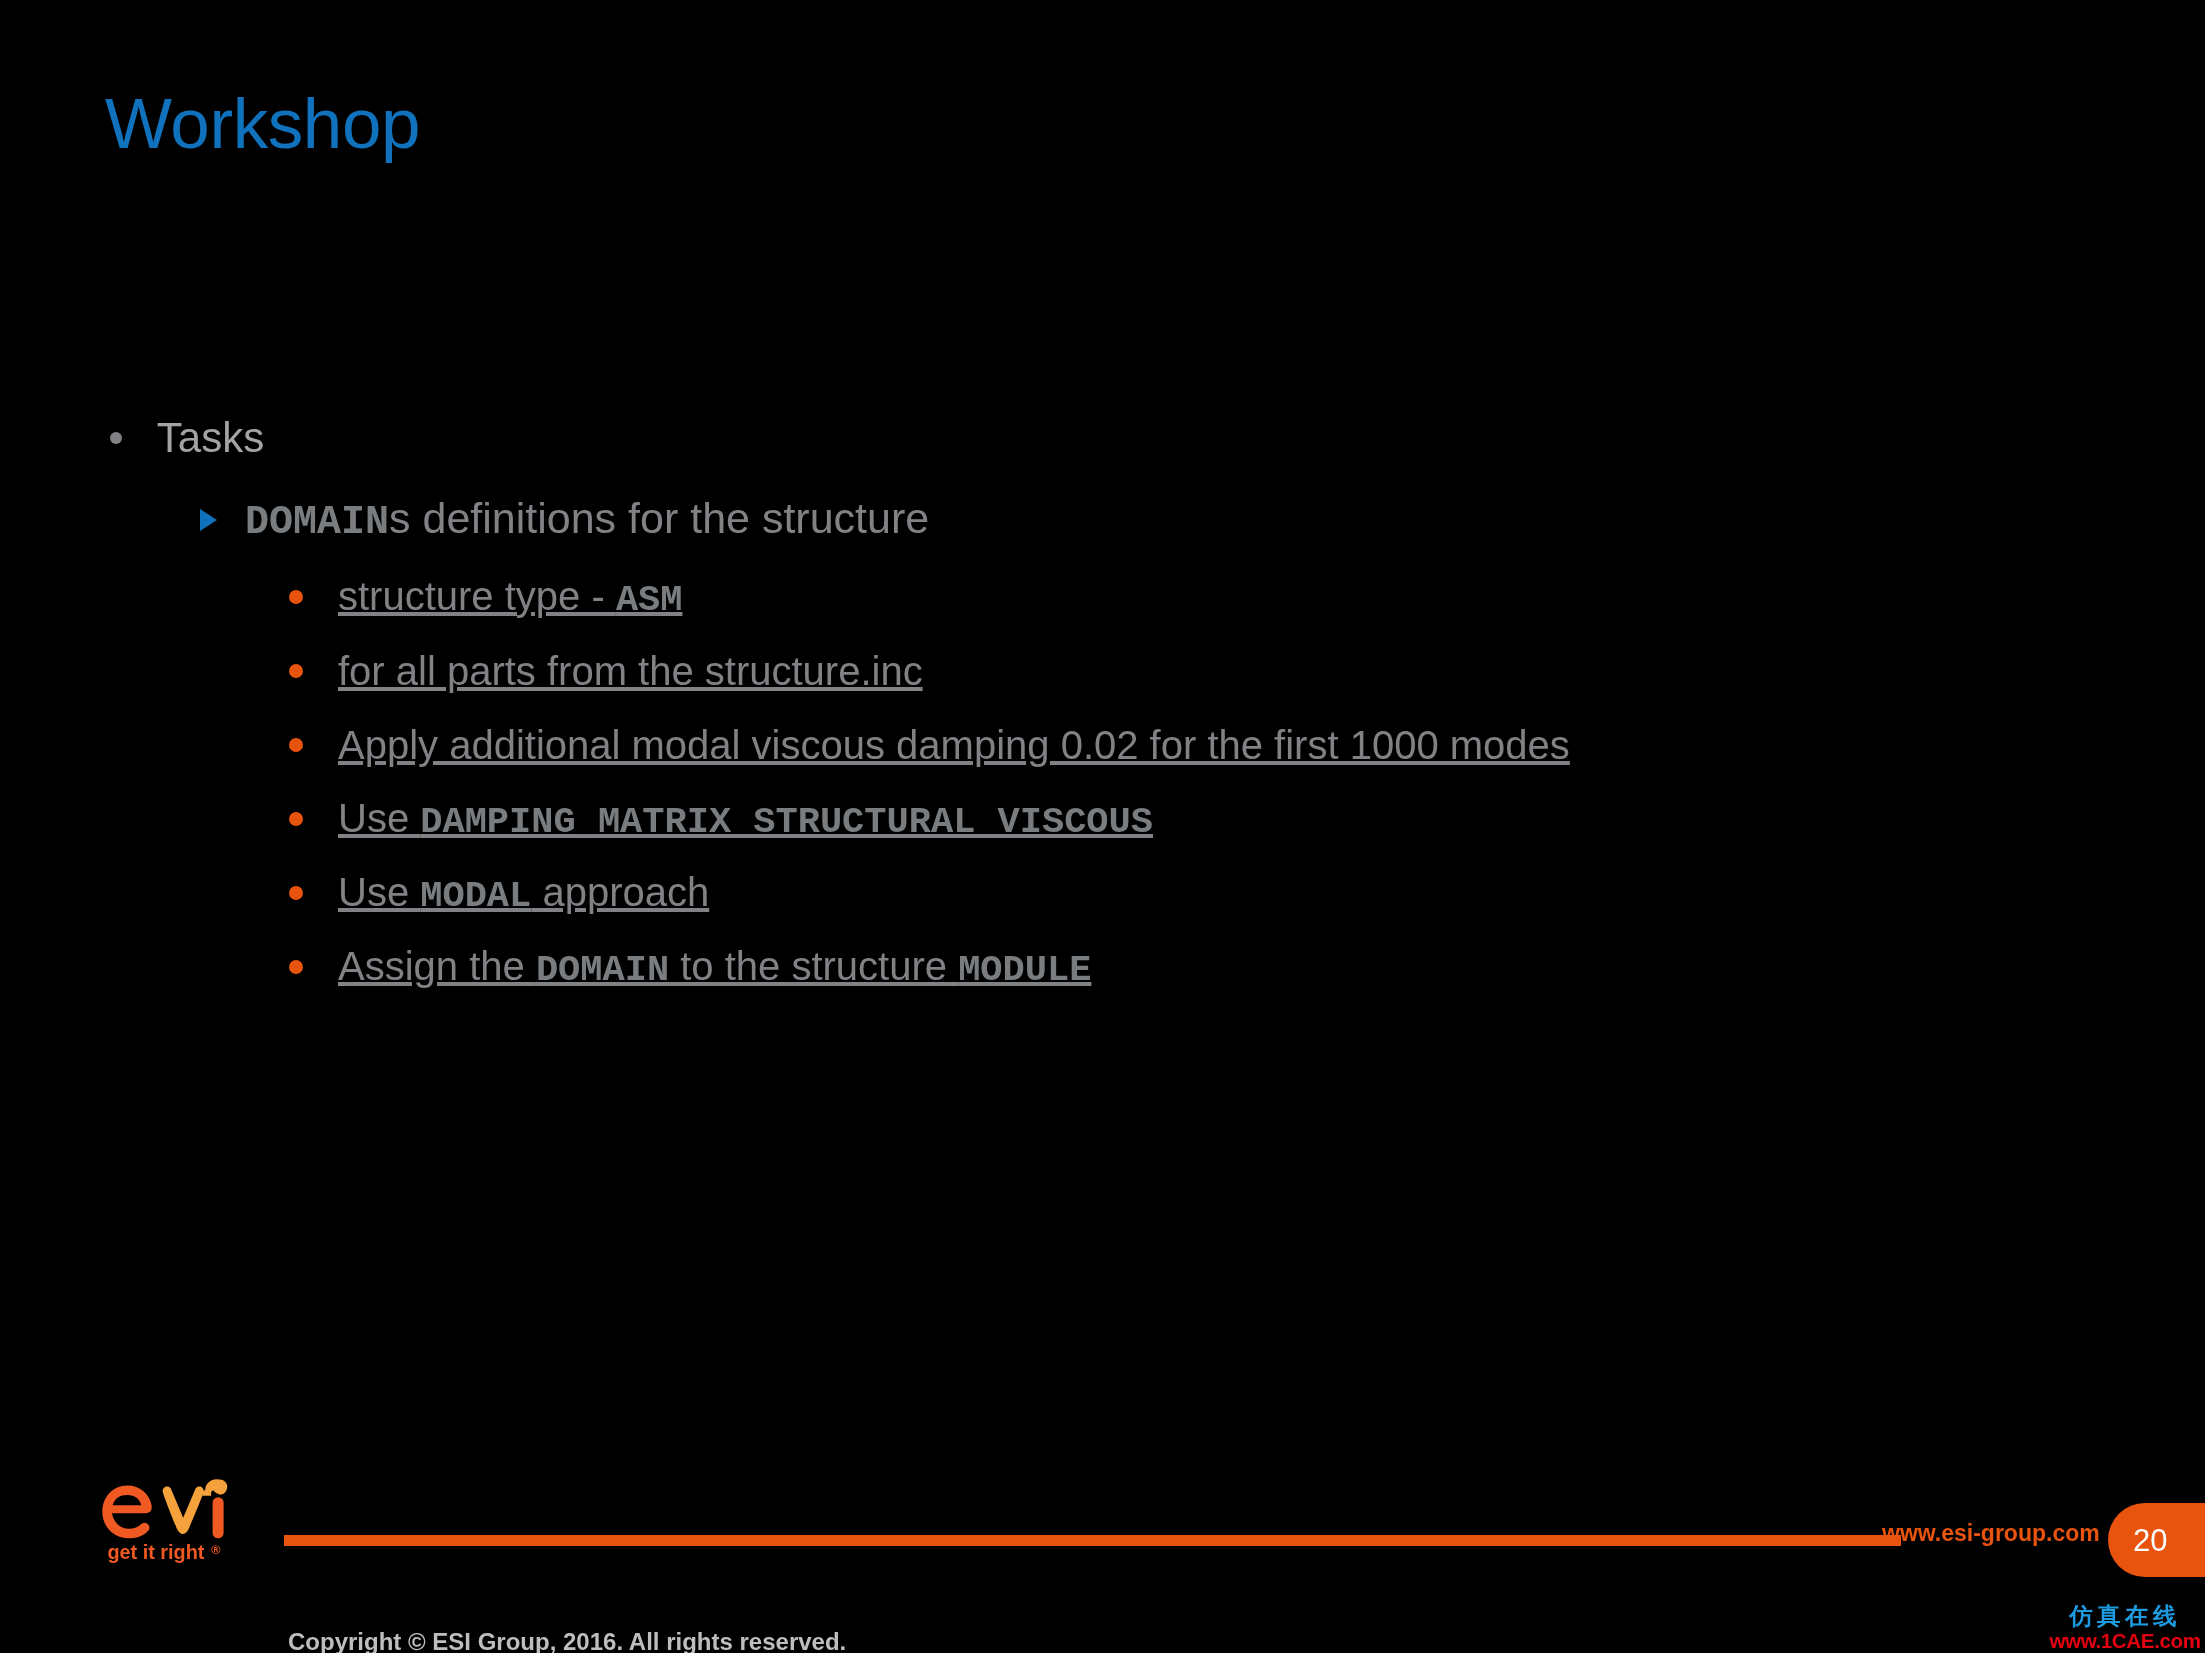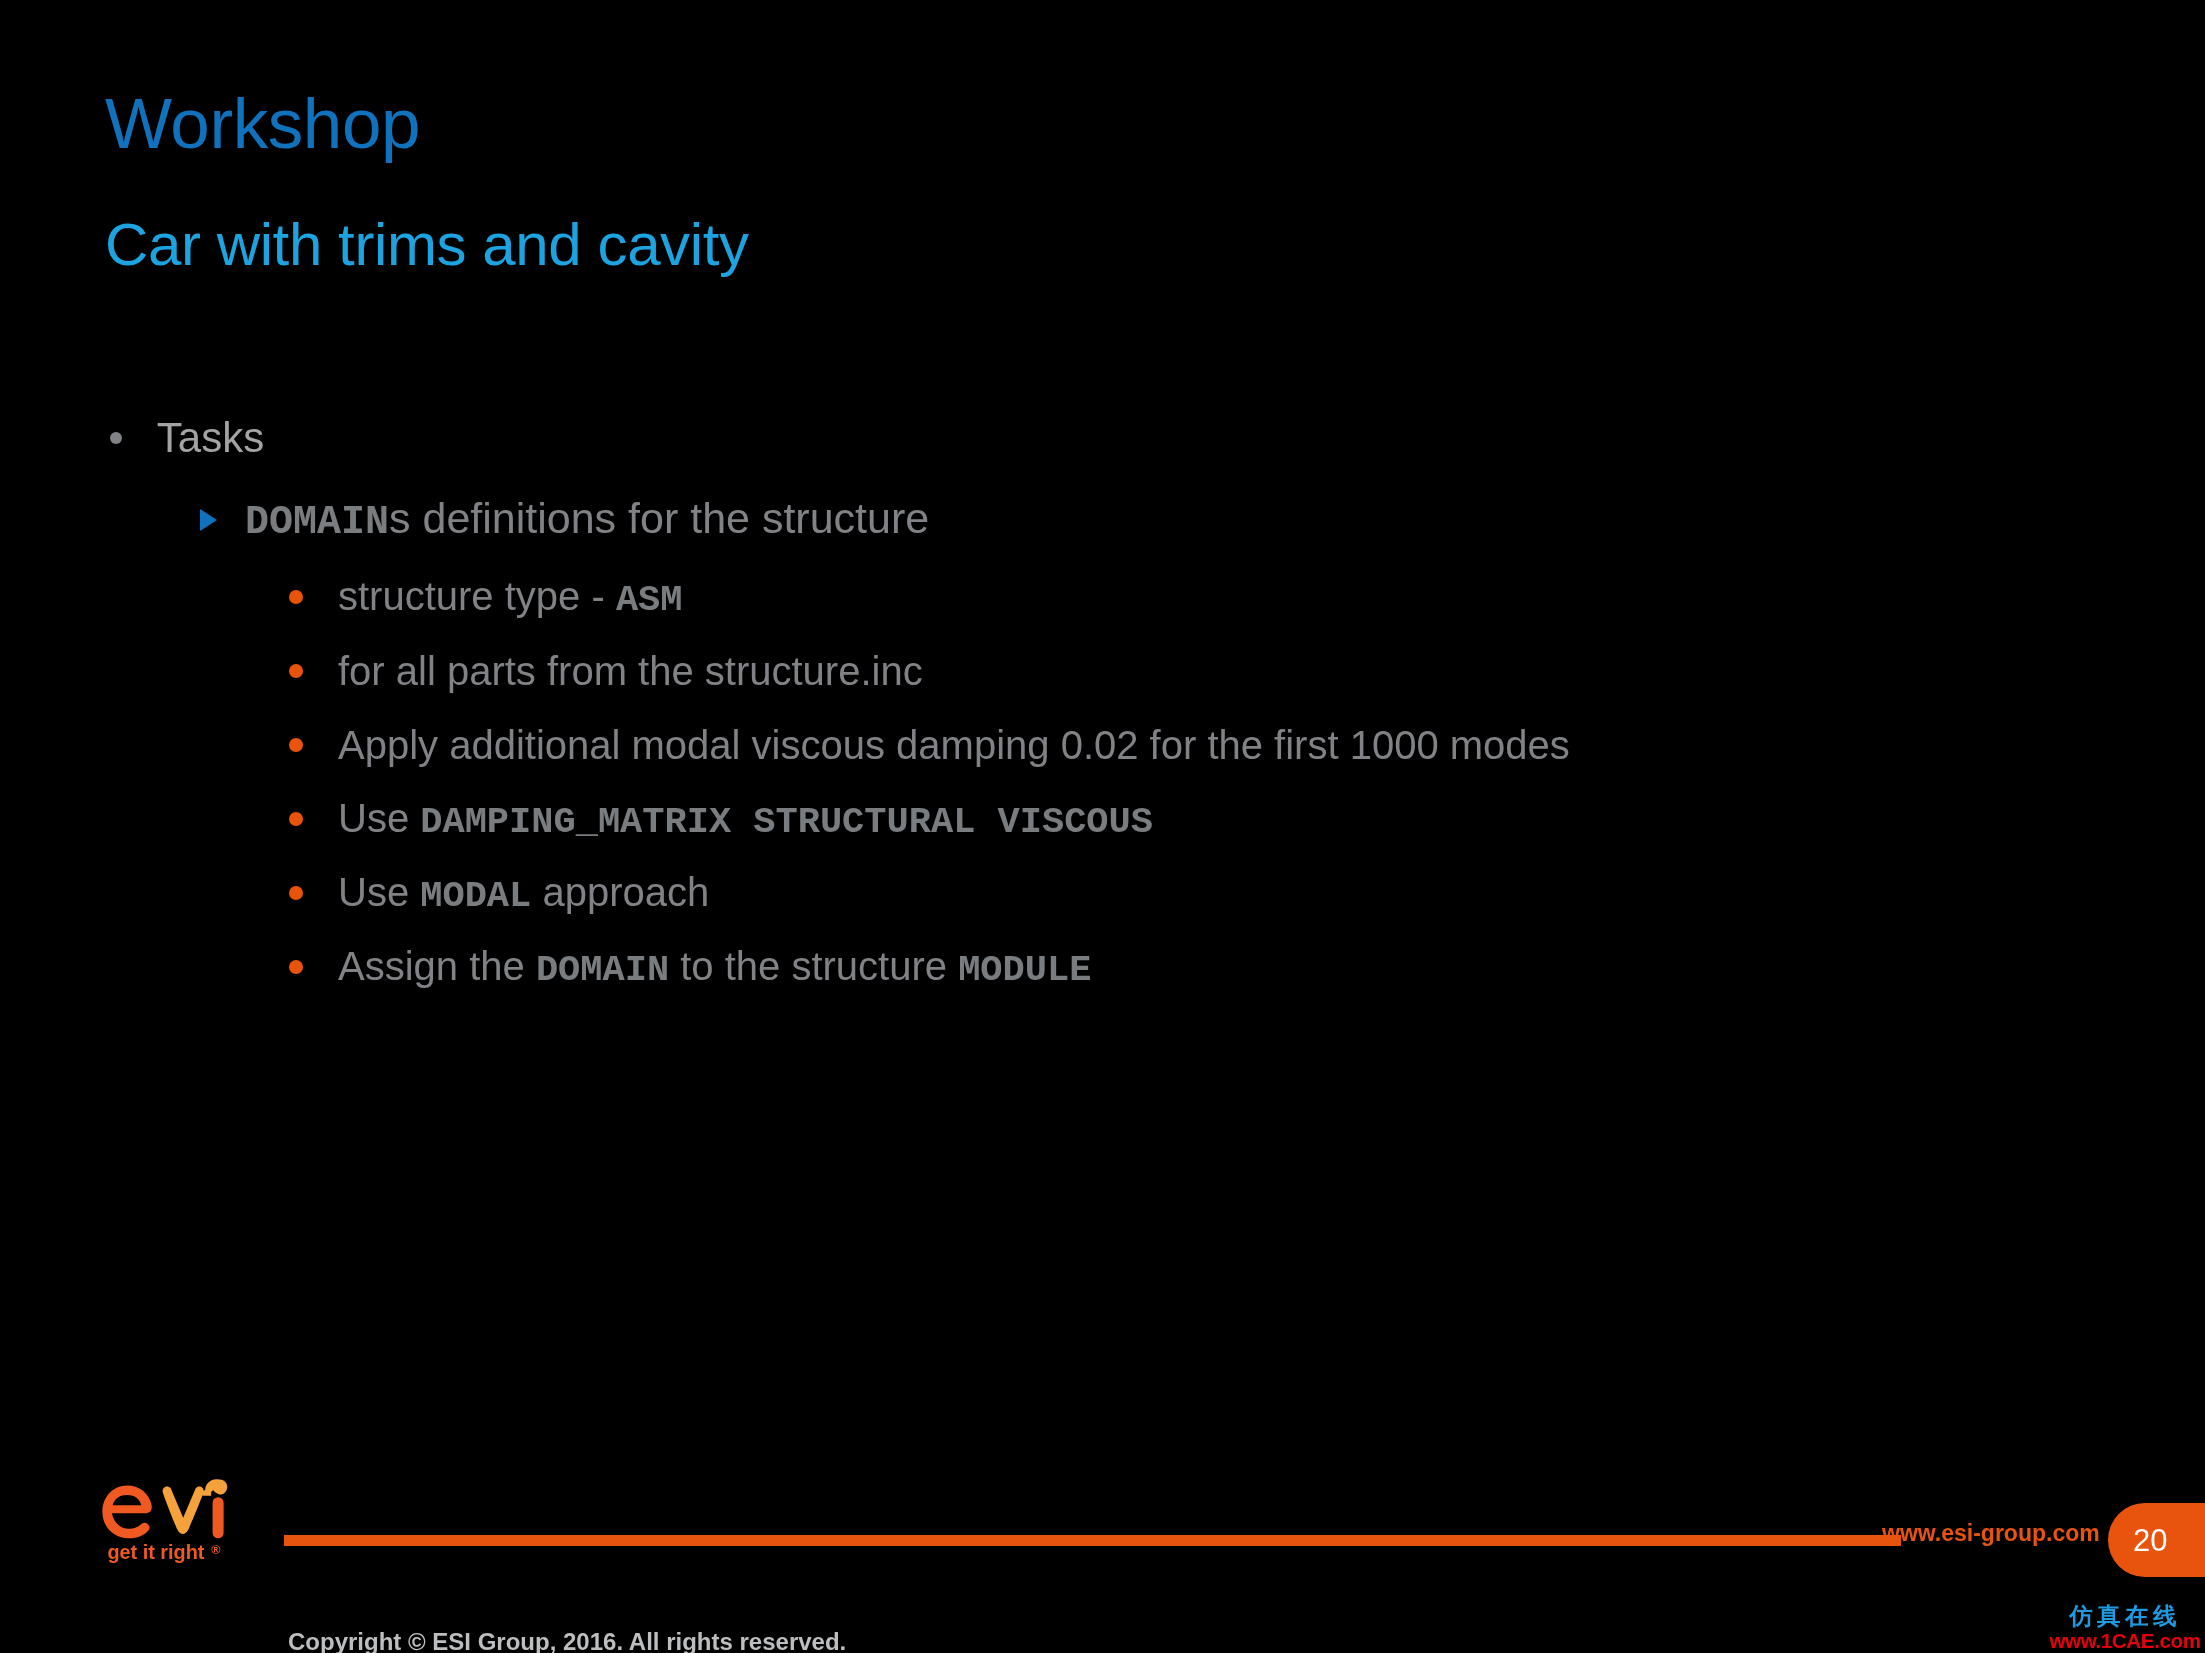--- a/index.html
+++ b/index.html
@@ -112,20 +112,21 @@
     border-radius: 50%;
     background: #E8530E;
     flex: 0 0 auto;
     margin-right: 35px;
   }
   .lvl3 .txt {
     font-size: 40px;
     color: #808285;
     line-height: 1;
     white-space: nowrap;
+    text-decoration: underline;
   }
 
   
   .kw {
     font-family: "Liberation Mono", "DejaVu Sans Mono", monospace;
     font-weight: 700;
     color: #7A7D80;
     letter-spacing: 0px;
   }
   .lvl2 .kw { font-size: 40px; }
@@ -217,21 +218,20 @@
     margin-top: 2.2px;
     letter-spacing: -0.4px;
   }
 </style>
 </head>
 <body>
 
 <div class="slide">
 
   <div class="title">Workshop</div>
-  <div class="subtitle">Car with trims and cavity</div>
 
   <div class="body-block">
 
     <div class="lvl1">
       <span class="dot"></span>
       <span class="txt">Tasks</span>
     </div>
 
     <div class="lvl2">
       <span class="tri"></span>

